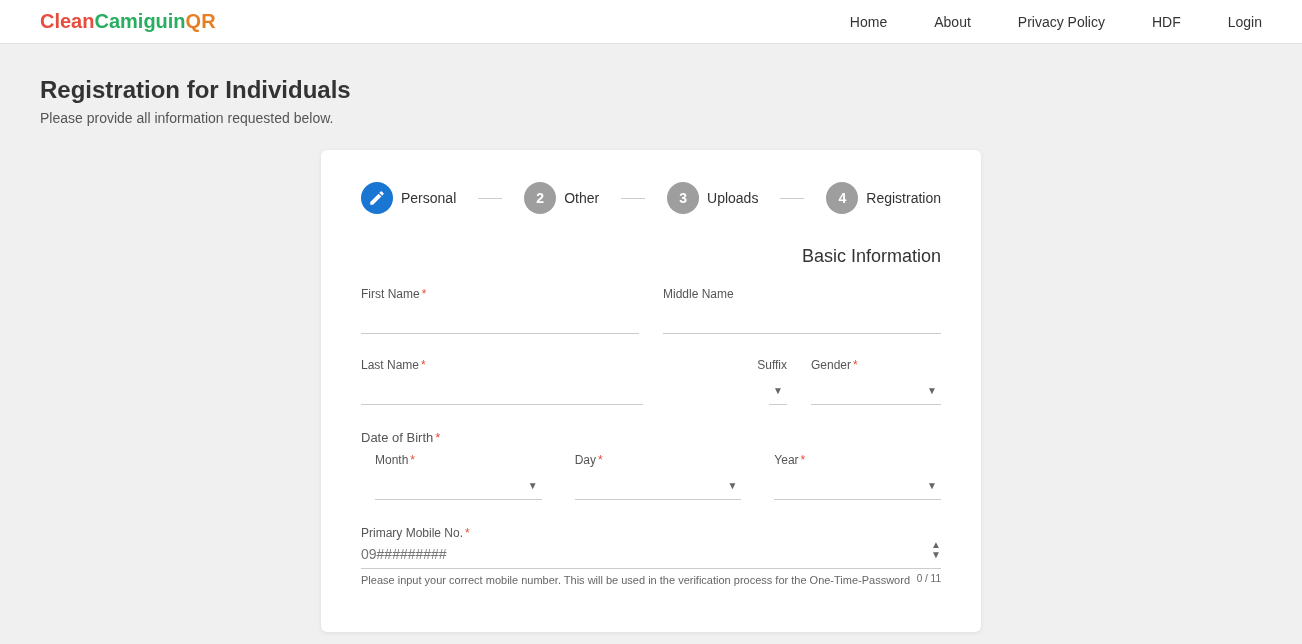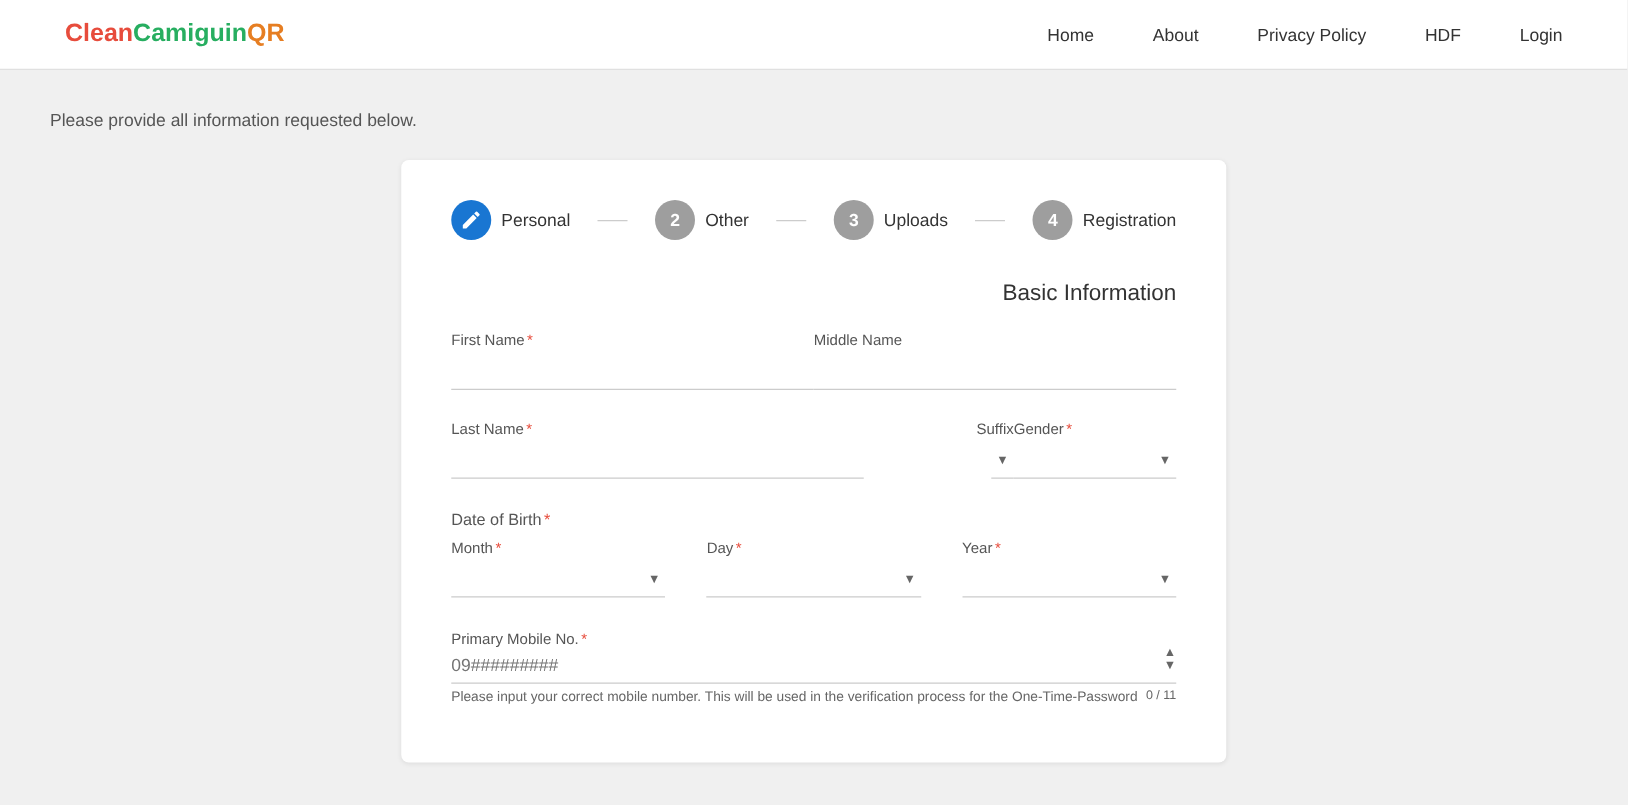--- a/index.html
+++ b/index.html
@@ -7,22 +7,22 @@
       font-family: Arial, sans-serif;
       background: #f0f0f0;
       color: #333;
       font-size: 14px;
     }
     
     nav {
       background: #fff;
       display: flex;
       align-items: center;
-      padding: 0 52px;
-      height: 56px;
+      padding: 0 40px;
+      height: 44px;
       border-bottom: 1px solid #e0e0e0;
     }
     .nav-logo {
       font-size: 20px;
       font-weight: bold;
       margin-right: auto;
     }
     .logo-clean { color: #e74c3c; }
     .logo-camiguin { color: #27ae60; }
     .logo-qr { color: #e67e22; }
@@ -105,20 +105,21 @@
     
     .section-title {
       font-size: 18px;
       font-weight: normal;
       margin-bottom: 20px;
       text-align: right;
     }
     
     .form-row {
       display: flex;
+      gap: 24px;
       margin-bottom: 24px;
     }
     .form-group {
       display: flex;
       flex-direction: column;
       flex: 1;
       position: relative;
     }
     .form-label {
       font-size: 12px;
@@ -161,20 +162,21 @@
       font-size: 10px;
       color: #666;
       position: absolute;
       right: 4px;
     }
     
     .dob-row {
       display: flex;
       gap: 33px;
       margin-bottom: 24px;
+      margin-left: 14px;
     }
     .dob-group {
       display: flex;
       flex-direction: column;
       flex: 1;
     }
     
     .mobile-group {
       position: relative;
       margin-bottom: 4px;
@@ -234,20 +236,21 @@
   <ul class="nav-links">
     <li><a href="#">Home</a></li>
     <li><a href="#">About</a></li>
     <li><a href="#">Privacy Policy</a></li>
     <li><a href="#">HDF</a></li>
     <li><a href="#">Login</a></li>
   </ul>
 </nav>
 
 <div class="page">
+  <h1 class="page-title">Registration for Individuals</h1>
   <p class="page-subtitle">Please provide all information requested below.</p>
 
   <div class="card">
 
     <div class="stepper">
 
       <div class="step">
         <div class="step-circle active pencil-icon">
           <svg viewBox="0 0 24 24" xmlns="http://www.w3.org/2000/svg">
             <path d="M3 17.25V21h3.75L17.81 9.94l-3.75-3.75L3 17.25zm17.71-10.21a1 1 0 000-1.41l-2.34-2.34a1 1 0 00-1.41 0l-1.83 1.83 3.75 3.75 1.83-1.83z"></path>

